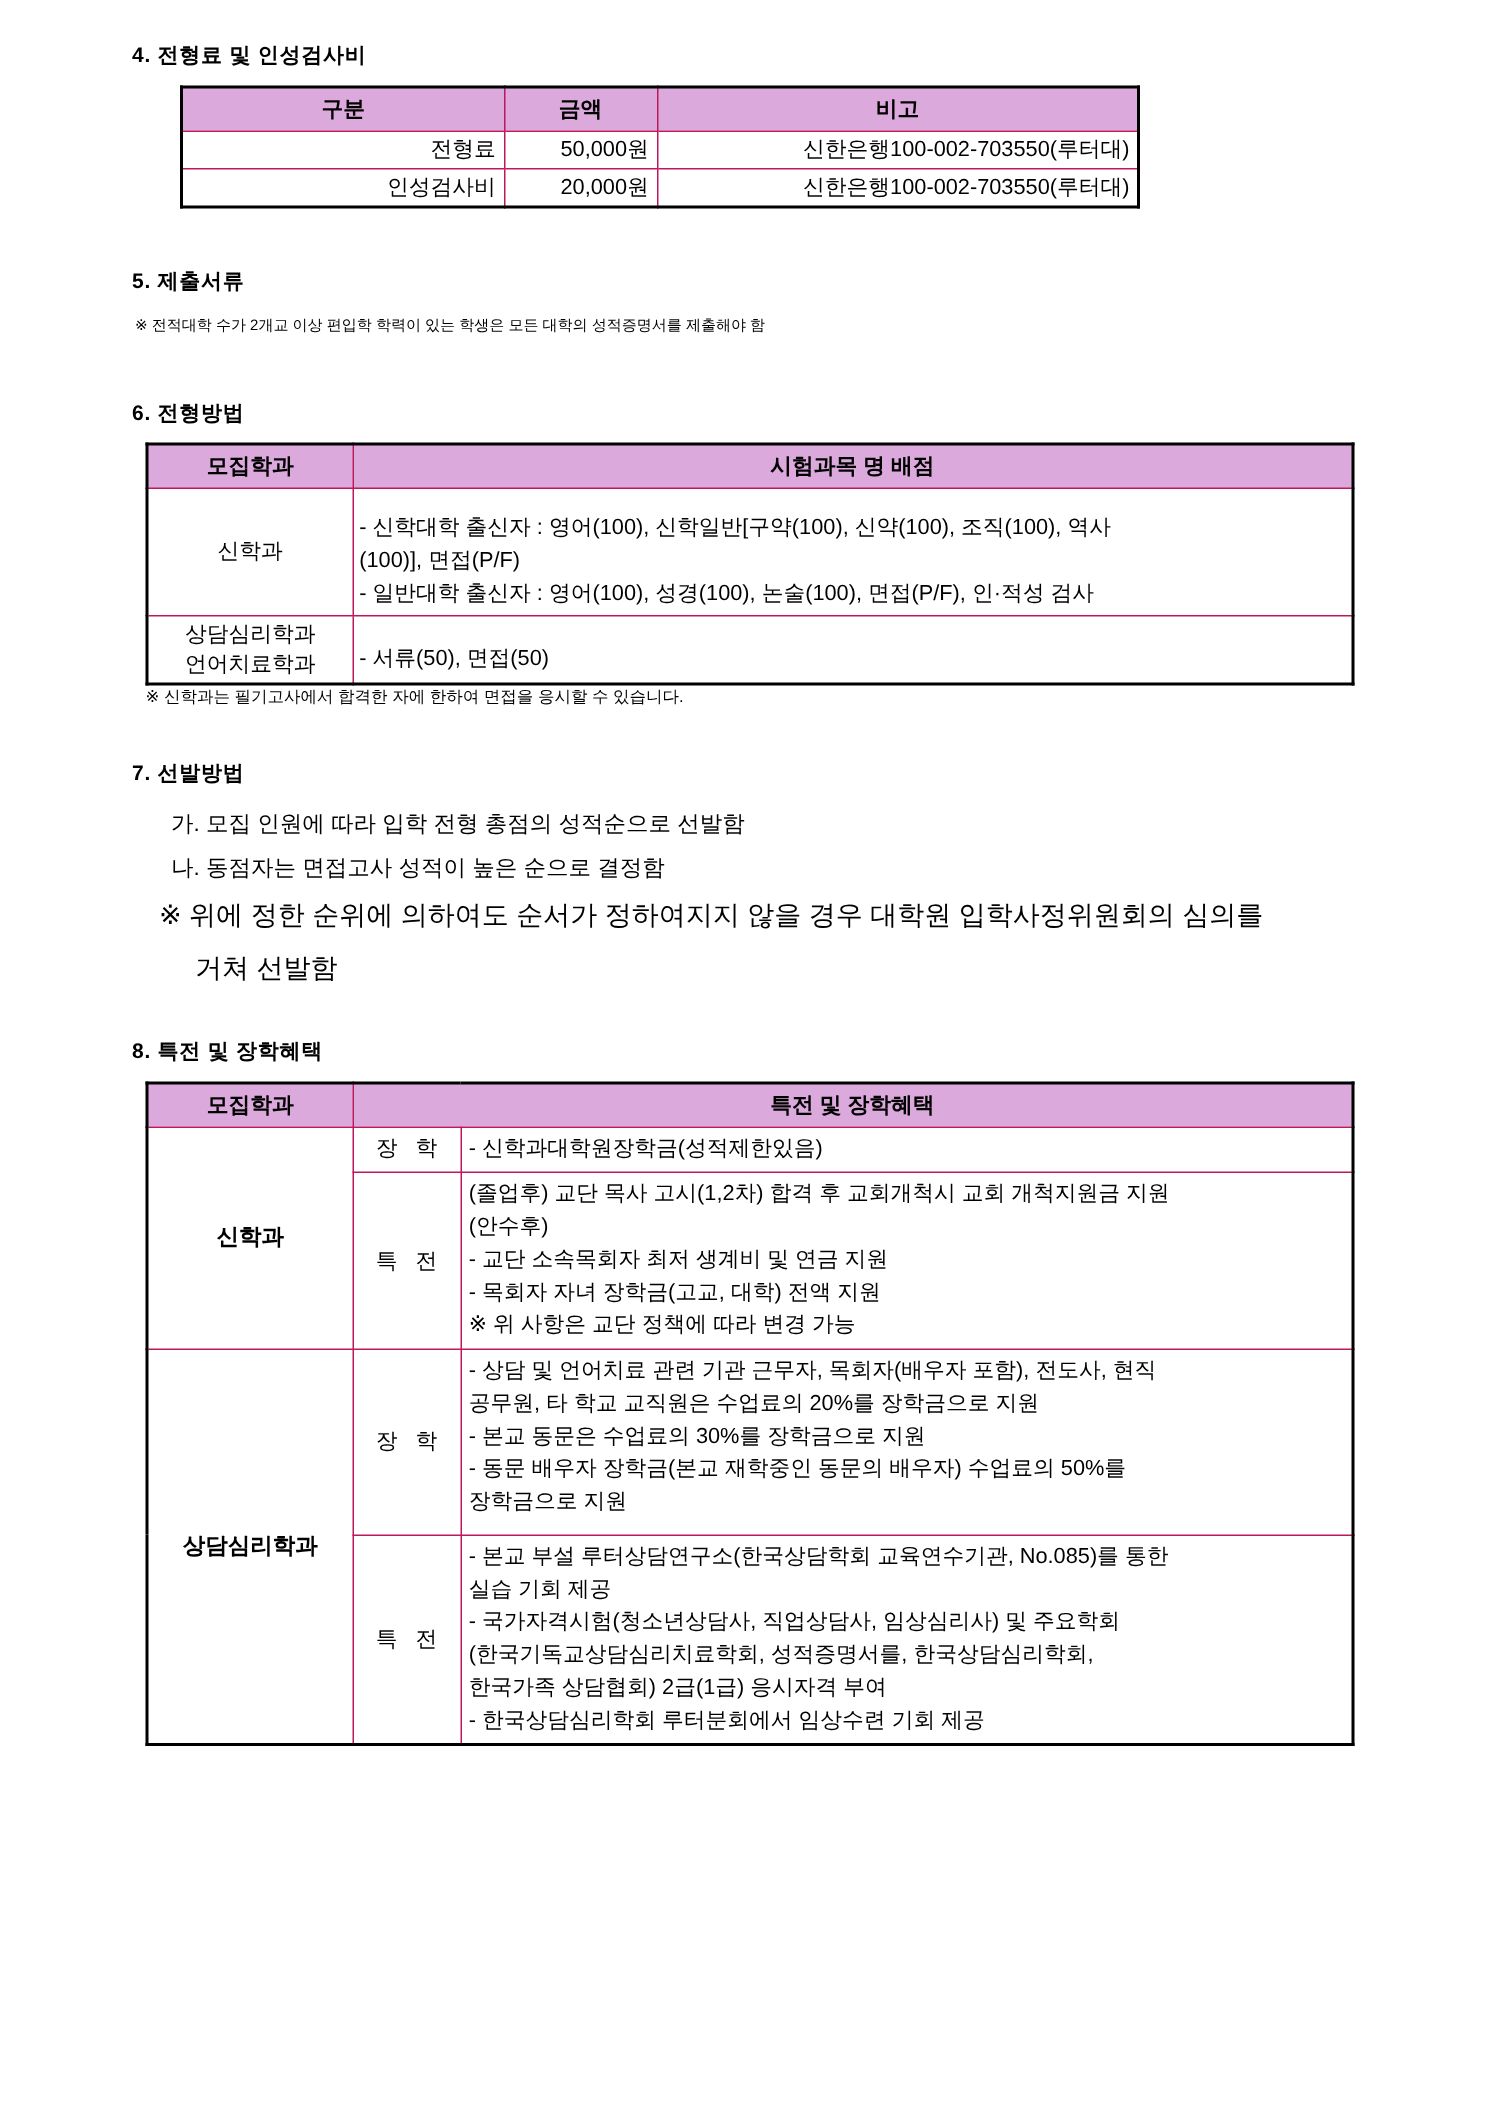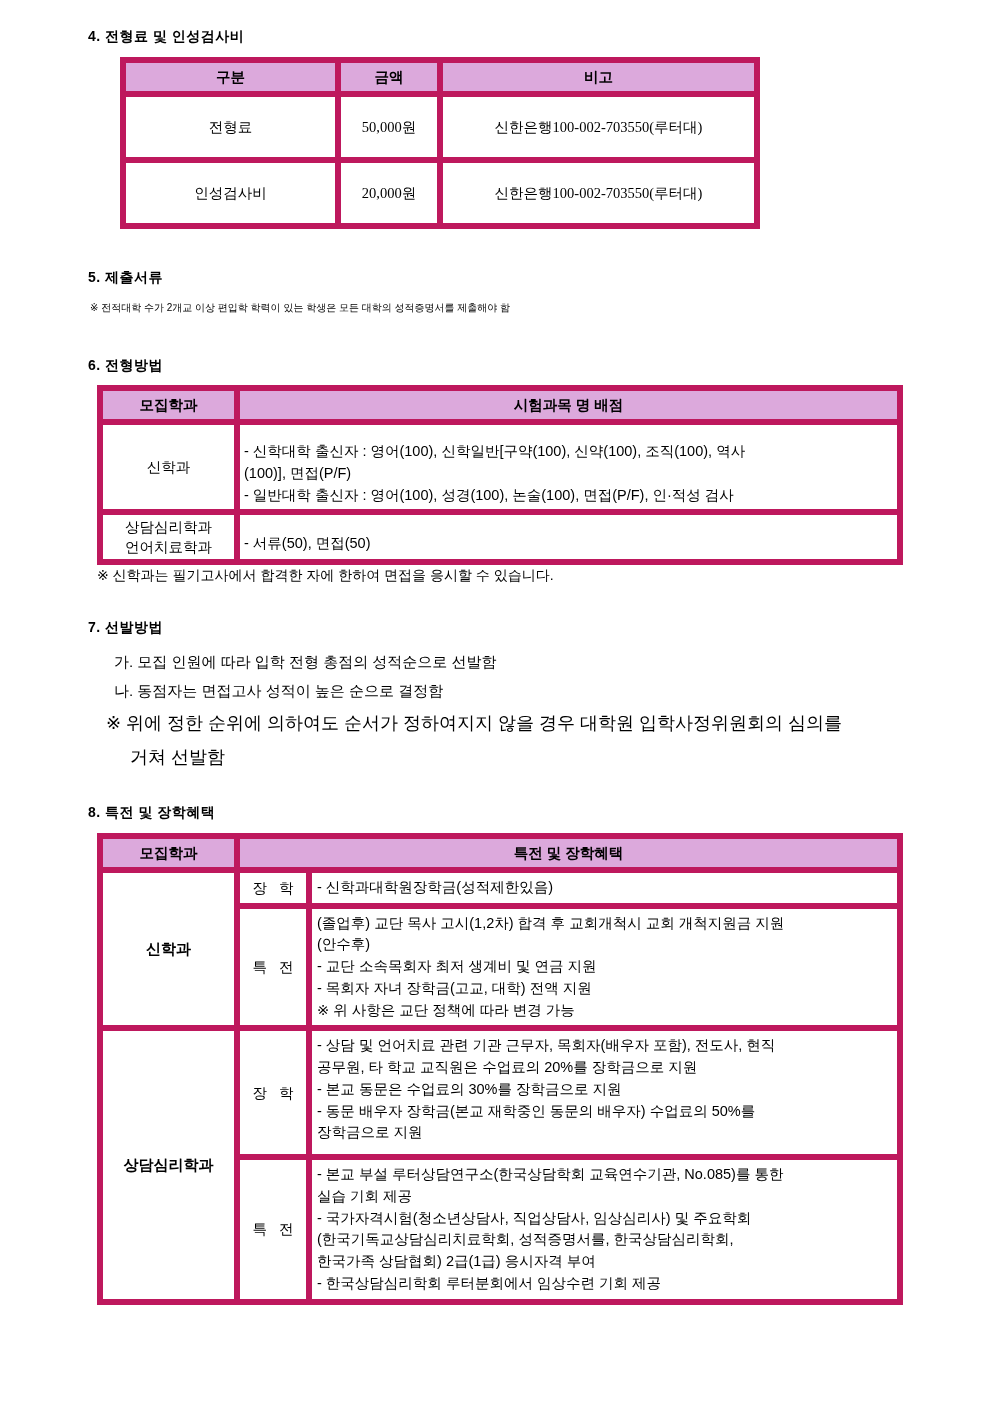--- a/index.html
+++ b/index.html
@@ -25,38 +25,38 @@
   .sec { margin-bottom: 26px; }
 
   
   table.doc {
     border-collapse: collapse;
     table-layout: fixed;
     border: 2px solid #000;
     font-size: 14.5px;
   }
   table.doc td, table.doc th {
-    border: 6px solid #be185d;
+    border: 1px solid #be185d;
     padding: 2px 5px;
     vertical-align: middle;
     font-weight: normal;
     line-height: 1.38;
   }
   table.doc thead th {
     background: #dca9dc;
     text-align: center;
     font-weight: bold;
     padding: 4px 5px;
   }
   .ctr { text-align: center; }
   .bold { font-weight: bold; }
 
   
   #table-fees { width: 640px; margin-left: 32px; }
-  #table-fees td { text-align: center; padding: 20px 5px; font-family: Liberation Serif, serif; }
+  #table-fees td { text-align: right; padding: 2px 5px; }
 
   
   .list { margin: 0; padding: 0; list-style: none; }
   .list li {
     font-size: 15px;
     line-height: 1.92;
     padding-left: 26px;
     white-space: nowrap;
   }
   .note {
@@ -72,21 +72,21 @@
     white-space: nowrap;
   }
   .sub-line { padding-left: 42px; }
 
   
   #table-method { width: 806px; margin-left: 9px; }
   #table-method .c-dept { width: 137px; }
   #table-method td.cell-body { padding: 16px 2px 2px 4px; }
   #table-method .line { line-height: 1.5; }
   .tbl-footnote {
-    font-size: 14px;
+    font-size: 11px;
     margin: 1px 0 0 9px;
     line-height: 1.4;
   }
 
   
   #table-benefit { width: 806px; margin-left: 9px; }
   #table-benefit .c-dept { width: 137px; }
   #table-benefit .c-kind { width: 72px; }
   #table-benefit td.cell-body { padding: 4px 3px 4px 5px; }
   #table-benefit .c-kind-cell { text-align: center; letter-spacing: 4px; padding-left: 9px;}

